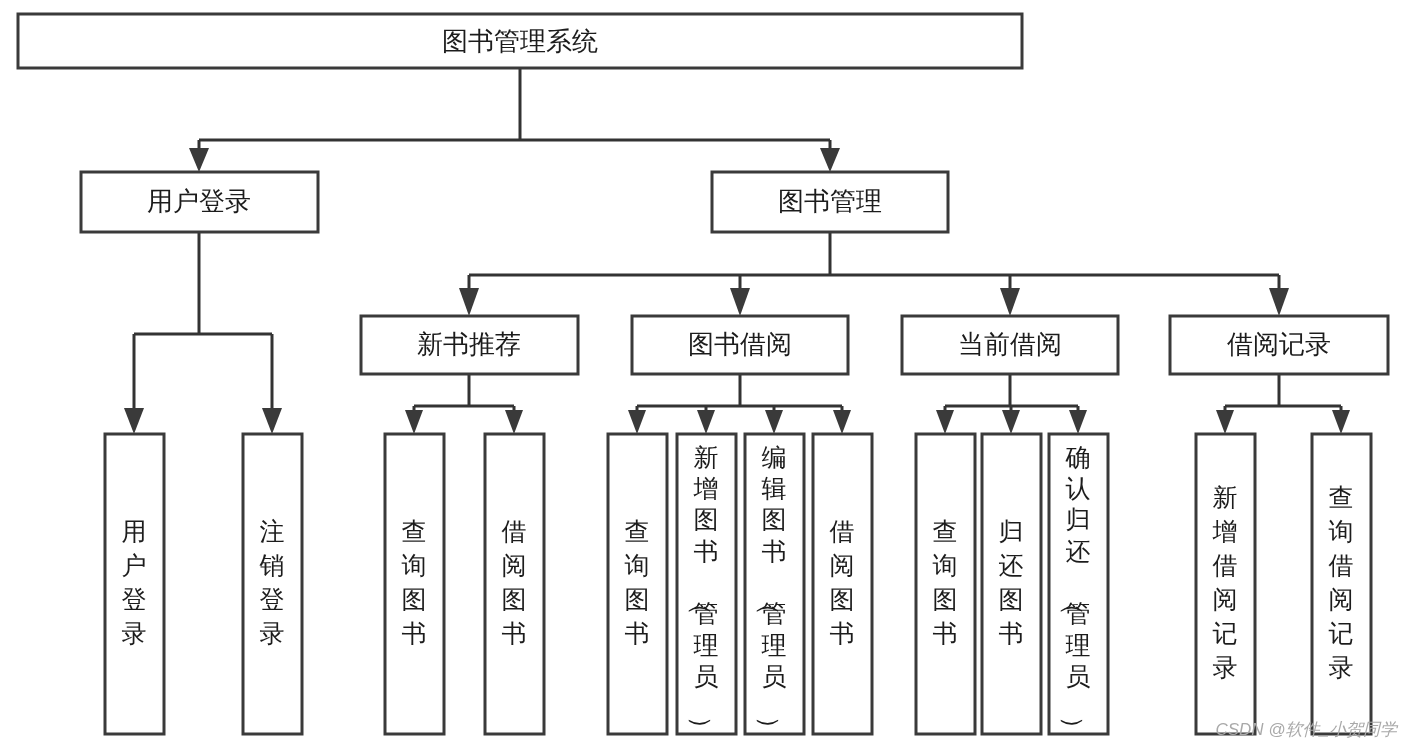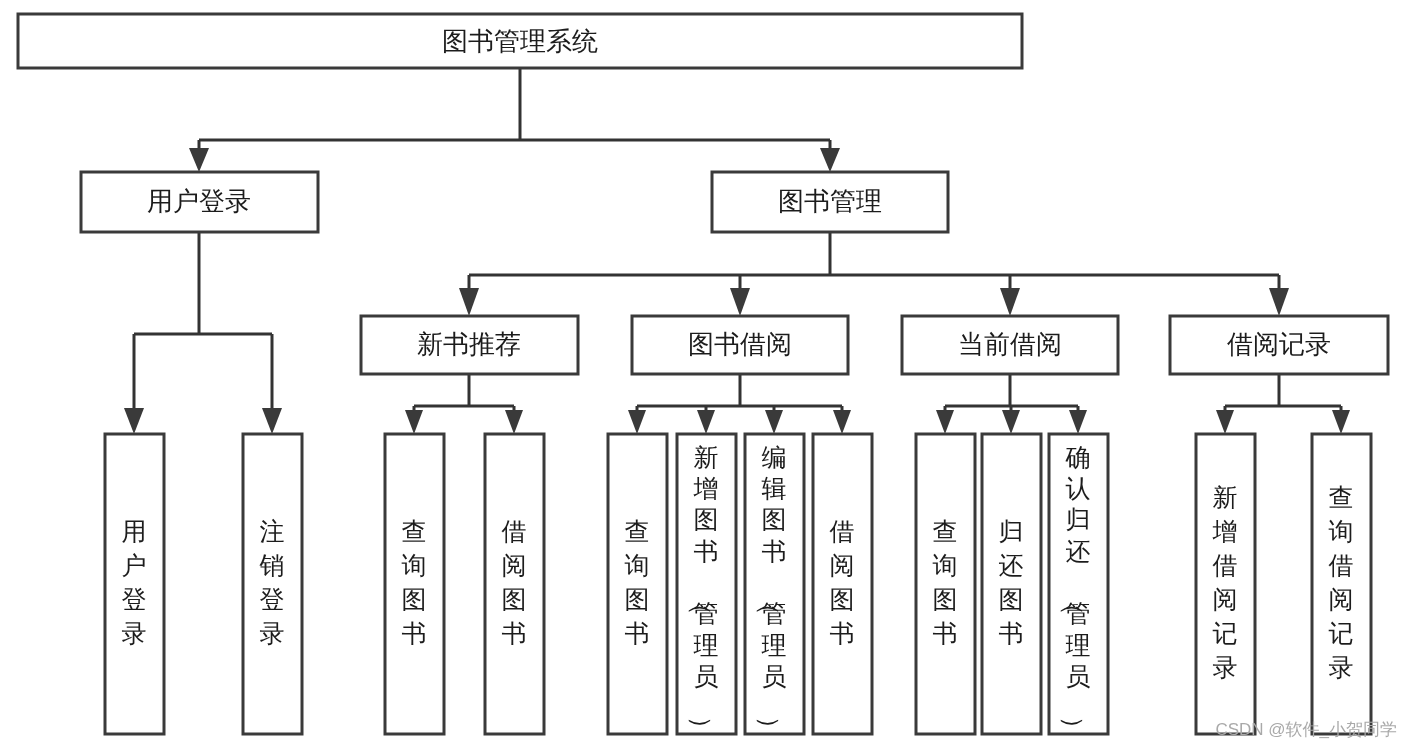--- a/index.html
+++ b/index.html
@@ -23,20 +23,21 @@
   .label-h{font-size:26px;}
   .label-v{font-size:25px;letter-spacing:0px;}
   .watermark{
     position:absolute;
     right:8px;bottom:6px;
     font-family:"Liberation Sans","DejaVu Sans",sans-serif;
     font-size:17px;
     color:#a9a9a9;
     white-space:nowrap;
     user-select:none;
+    font-style:italic;
   }
 </style>
 </head>
 <body>
 
 <div id="diagram-root">
   <svg width="1405" height="747" viewBox="0 0 1405 747" xmlns="http://www.w3.org/2000/svg">
 
     <defs></defs>
 

